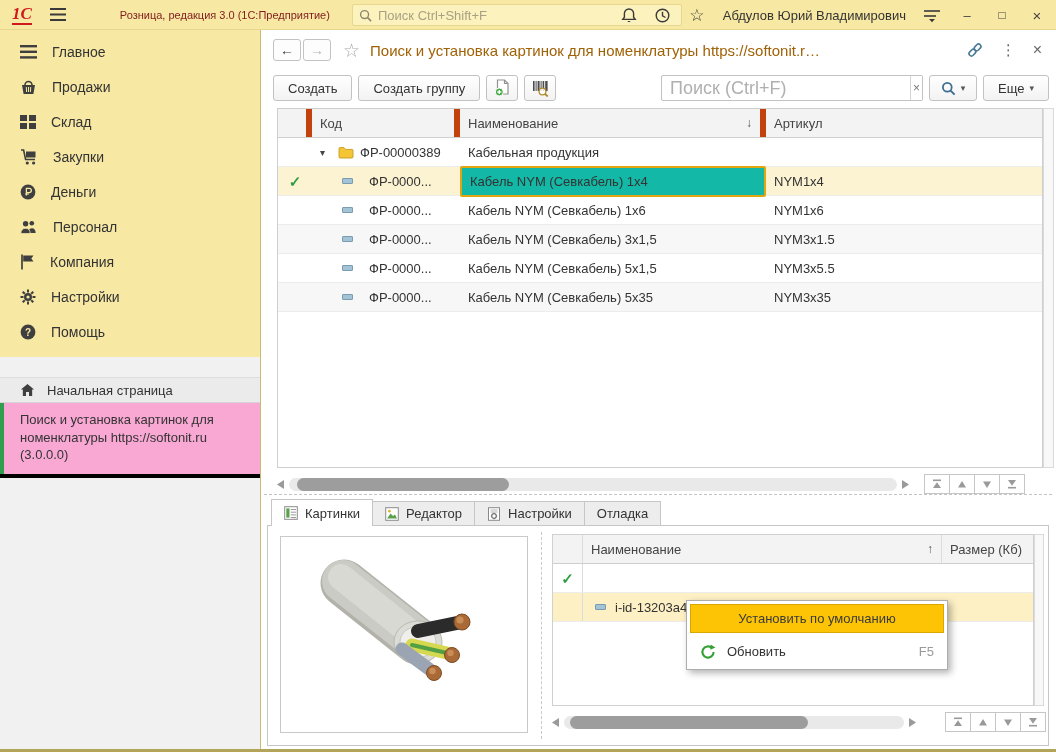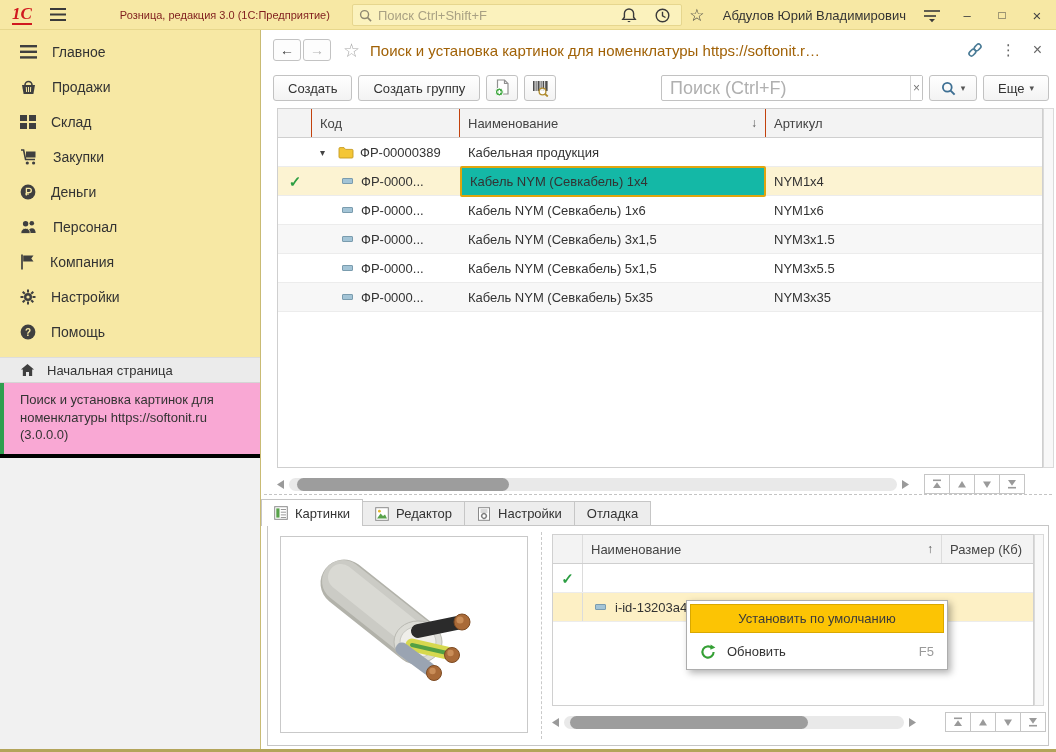--- a/index.html
+++ b/index.html
@@ -27,21 +27,21 @@
   .wc { font-size:13px; color:#444; width:18px; text-align:center; cursor:default; }
   .wc.max { font-size:12px; }
   .wc.close { font-size:15px; }
 
   
   .sidebar { position:absolute; left:0; top:30px; width:260px; height:719px; background:#f1f1f1; }
   .side-menu { background:#f7e8a4; padding:4px 0 8px; }
   .menu-item { display:flex; align-items:center; height:35px; padding-left:20px; gap:15px;
     font-size:14px; color:#333; cursor:default; }
   .home-row { height:26px; background:#ebebeb; border-top:1px solid #dddddd; border-bottom:1px solid #d5d5d5;
-    display:flex; align-items:center; padding-left:20px; gap:12px; font-size:13px; color:#333; }
+    display:flex; align-items:center; padding-left:20px; gap:12px; font-size:13px; color:#333;margin-top:20px; }
   .open-windows { background:#f9a8d4; border-bottom:4px solid #000000; }
   .window-item { border-left:4px solid #2f9e4f; padding:8px 12px 10px 16px; font-size:13px;
     color:#333; line-height:1.35; }
 
   
   .main { position:absolute; left:260px; top:30px; width:796px; height:719px; background:#fff;
     border-left:1px solid #c9bb74; }
   .win-header { position:absolute; left:0; top:0; width:100%; height:40px; display:flex; align-items:center;
     padding:0 14px 0 12px; }
   .nav-btn { width:28px; height:22px; border:1px solid #c3c3c3; border-radius:3px; background:#fdfdfd;
@@ -65,57 +65,57 @@
   .search-wrap input::placeholder { color:#b0b0b0; }
   .clear-btn { width:24px; height:24px; border-left:1px solid #d5d5d5; display:flex; align-items:center;
     justify-content:center; color:#777; font-size:12px; background:#fff; }
   .caret { font-size:9px; color:#555; }
 
   
   .cat-table { position:absolute; left:16px; top:78px; width:766px; height:360px;
     border:1px solid #cfcfcf; background:#fff; overflow:hidden; }
   .thead { height:29px; display:flex; background:#f3f3f3; border-bottom:1px solid #cfcfcf;
     font-size:13px; color:#444; }
-  .thead > div { display:flex; align-items:center; padding-left:8px; border-right:1px solid #c2410c; }
+  .thead > div { display:flex; align-items:center; padding-left:8px; border-right:6px solid #c2410c; }
   .c-status { width:34px; flex:none; }
   .c-code { width:148px; flex:none; }
   .c-name { width:306px; flex:none; }
   .c-art { flex:1; border-right:none !important; }
   .sort { margin-left:auto; margin-right:8px; color:#555; font-size:12px; }
   .trow { height:29px; display:flex; align-items:center; border-bottom:1px solid #ececec;
     font-size:13px; color:#333; }
   .trow .c-status { display:flex; align-items:center; justify-content:center; padding:0; height:100%; }
   .trow .cell { display:flex; align-items:center; height:100%; }
   .trow.alt { background:#f7f7f7; }
   .trow.sel { background:#fcf3d2; }
   .check { color:#2c9e43; font-weight:bold; font-size:15px; line-height:1; }
   .item-dash { width:11px; height:6px; background:#a3c4d6; border:1px solid #7a9cae; border-radius:1px;
     flex:none; }
   .g-caret { font-size:10px; color:#444; width:12px; }
   .code-cell-group { width:148px; padding-left:8px; gap:6px; }
-  .code-cell { width:148px; padding-left:30px; gap:8px; }
+  .code-cell { width:148px; padding-left:30px; gap:16px; }
   .name-cell { width:306px; padding-left:8px; }
   .art-cell { flex:1; padding-left:8px; }
   .selcell { background:#14b8a6; border:2px solid #e0a50f; border-radius:2px; margin:-1px 0;
     height:31px !important; z-index:2; position:relative; }
 
   
   .hscroll-row { position:absolute; left:16px; top:444px; width:766px; height:20px; display:flex; align-items:center; }
   .track { height:13px; background:#e9e9e9; border-radius:7px; position:relative; margin:0 5px; }
   .thumb { position:absolute; top:0; height:13px; background:#9d9d9d; border-radius:7px; }
   .navgrp { display:flex; margin-left:16px; }
   .navbtn { width:26px; height:20px; border:1px solid #c6c6c6; background:#fff; display:flex;
     align-items:center; justify-content:center; margin-left:-1px; }
   .vscroll { position:absolute; background:#f8f8f8; border:1px solid #dadada; }
   .vscroll-cat { left:782px; top:78px; width:11px; height:360px; }
 
   .splitter-h { position:absolute; left:3px; top:464px; width:788px; border-top:1px dashed #c4c4c4; }
 
   
-  .tabs { position:absolute; left:0; top:469px; height:27px; display:flex; align-items:flex-end; z-index:3;justify-content:center; }
+  .tabs { position:absolute; left:10px; top:469px; height:27px; display:flex; align-items:flex-end; z-index:3;justify-content:center; }
   .tab { height:25px; background:#ededed; border:1px solid #c6c6c6; display:flex; align-items:center;
     gap:7px; padding:0 12px; font-size:13px; color:#333; margin-left:-1px; }
   .tab.active { height:27px; background:#fff; border-bottom:none; margin-left:0; }
 
   
   .bpanel { position:absolute; left:6px; top:495px; width:782px; height:221px; border:1px solid #c6c6c6;
     background:#fff; }
   .imgbox { position:absolute; left:12px; top:10px; width:248px; height:197px; border:1px solid #c9c9c9;
     background:#fff; display:flex; align-items:center; justify-content:center; }
   .vsplit { position:absolute; left:273px; top:6px; height:207px; border-left:1px dashed #c9c9c9; }

